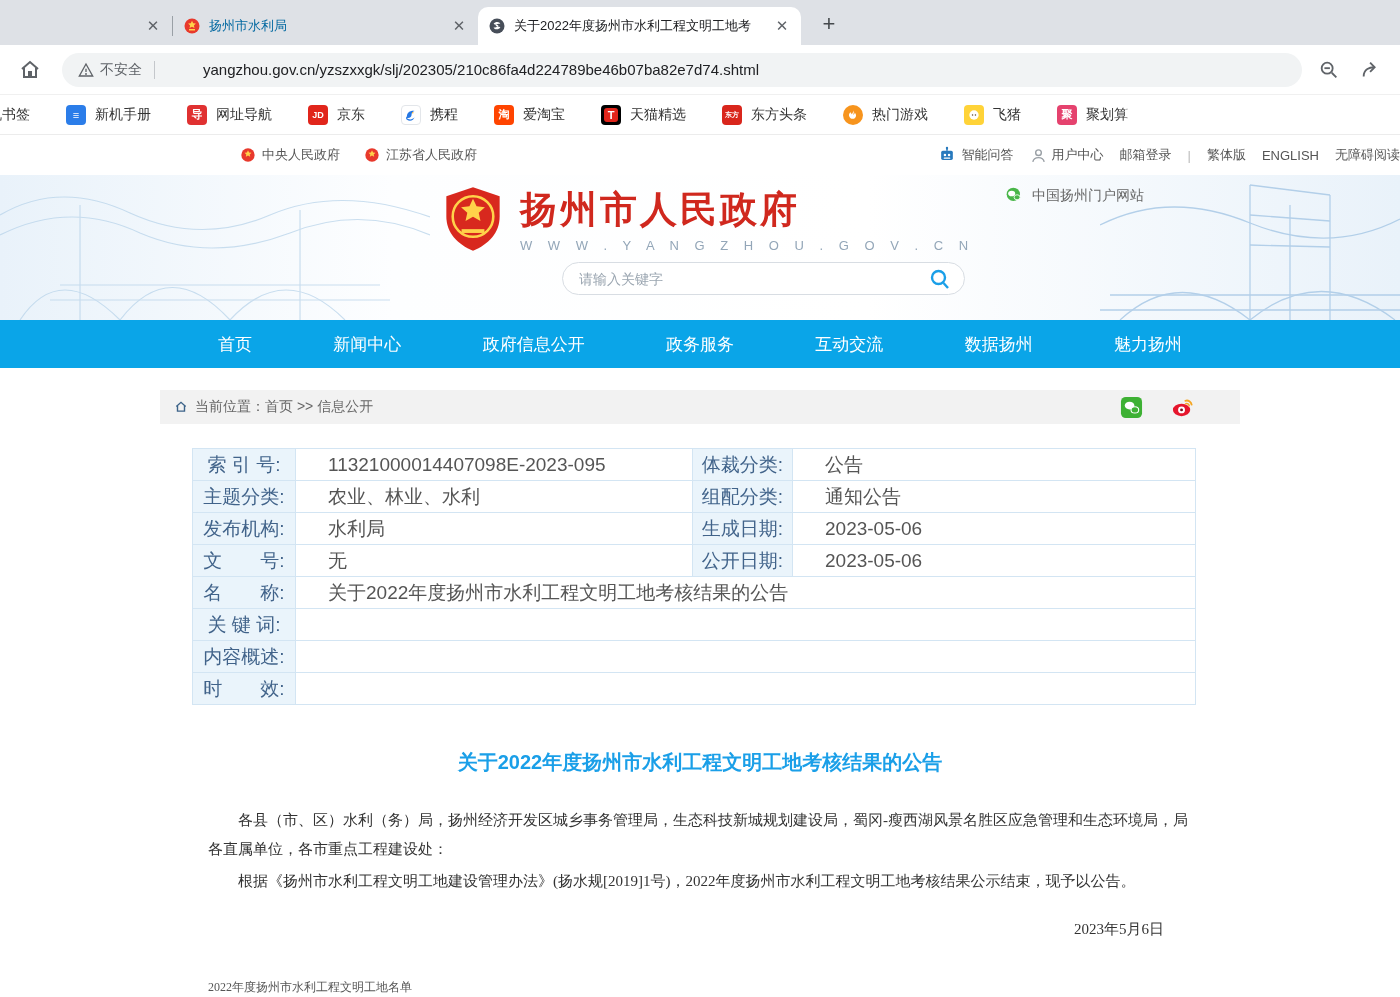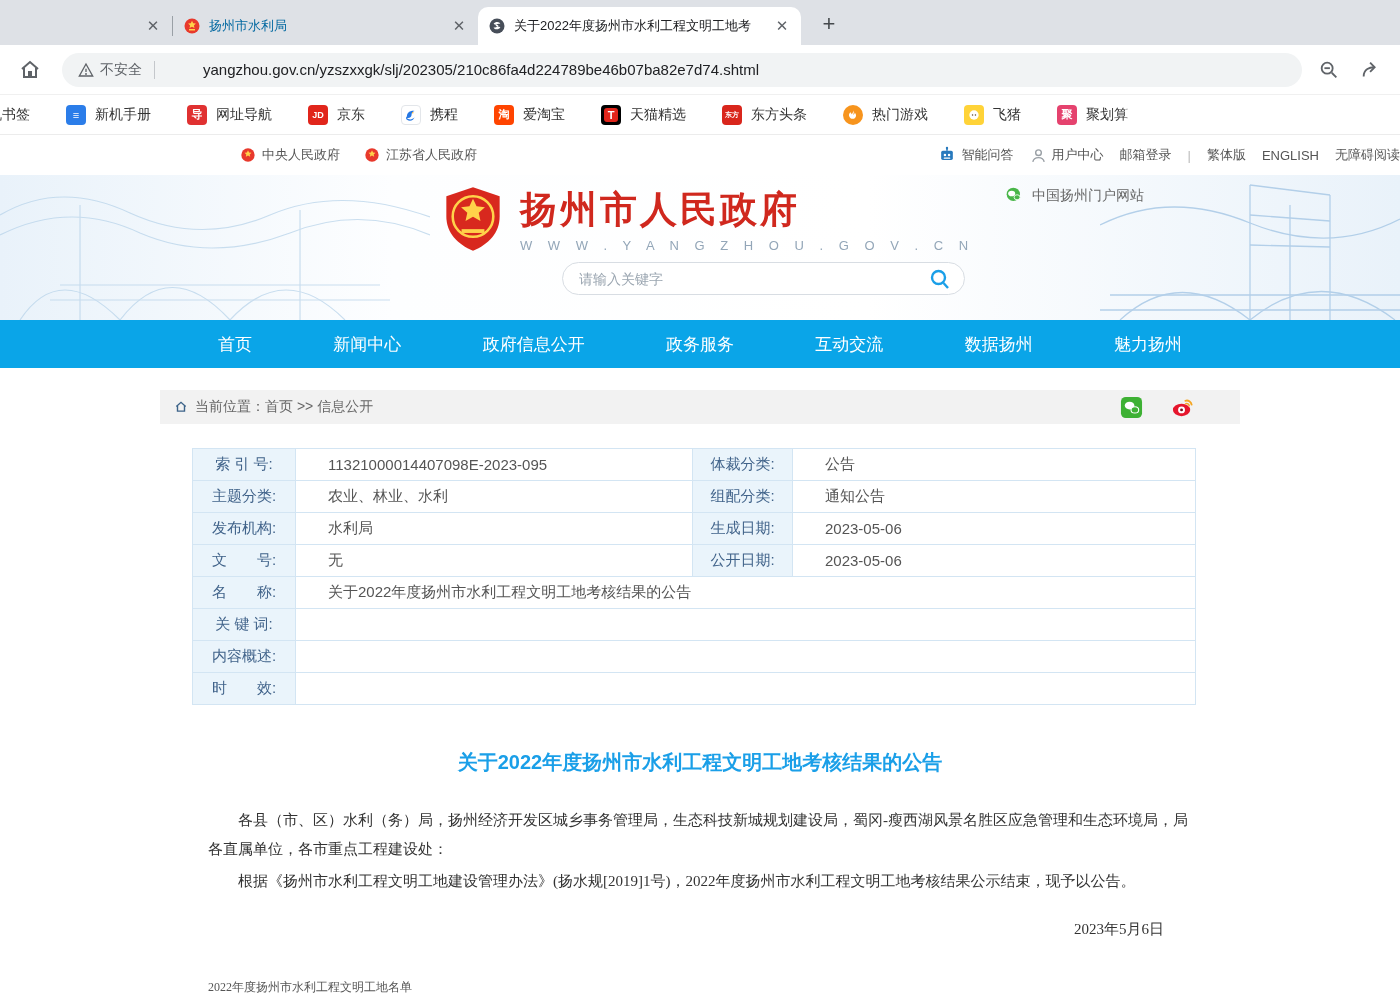--- a/index.html
+++ b/index.html
@@ -69,21 +69,21 @@
     justify-content:space-between; padding:0 58px; }
   .nav-item { color:#fff; font-size:17px; cursor:pointer; white-space:nowrap; }
 
   
   .content { width:1080px; margin:22px auto 0; }
   .crumbbar { height:34px; background:#f2f2f2; display:flex; align-items:center; padding:0 14px; }
   .crumb-text { font-size:14px; color:#666; margin-left:7px; }
   .crumb-icons { margin-left:auto; display:flex; align-items:center; gap:28px; margin-right:32px; }
 
   table.meta { border-collapse:collapse; margin:24px 45px 0 32px; width:1003px; table-layout:fixed; }
-  table.meta td { border:1px solid #d3e5f3; height:32px; font-size:15px; }
+  table.meta td { border:1px solid #d3e5f3; height:32px; font-size:19px; }
   td.lbl { background:#eaf4fb; color:#41638a; text-align:center; }
   td.val { color:#555; padding-left:32px; }
   .c1 { width:103px; } .c2 { width:397px; } .c3 { width:100px; } .c4 { width:403px; }
 
   .article { padding:0 48px; }
   .art-title { margin-top:44px; text-align:center; color:#1a9fe8; font-size:20px; font-weight:bold; }
   .art-p { margin-top:30px; font-family:"Liberation Serif", serif; font-size:15px; color:#333;
     line-height:1.9; text-indent:2em; }
   .art-p2 { margin-top:4px; }
   .art-date { margin-top:24px; padding-right:28px; text-align:right; font-family:"Liberation Serif", serif;

